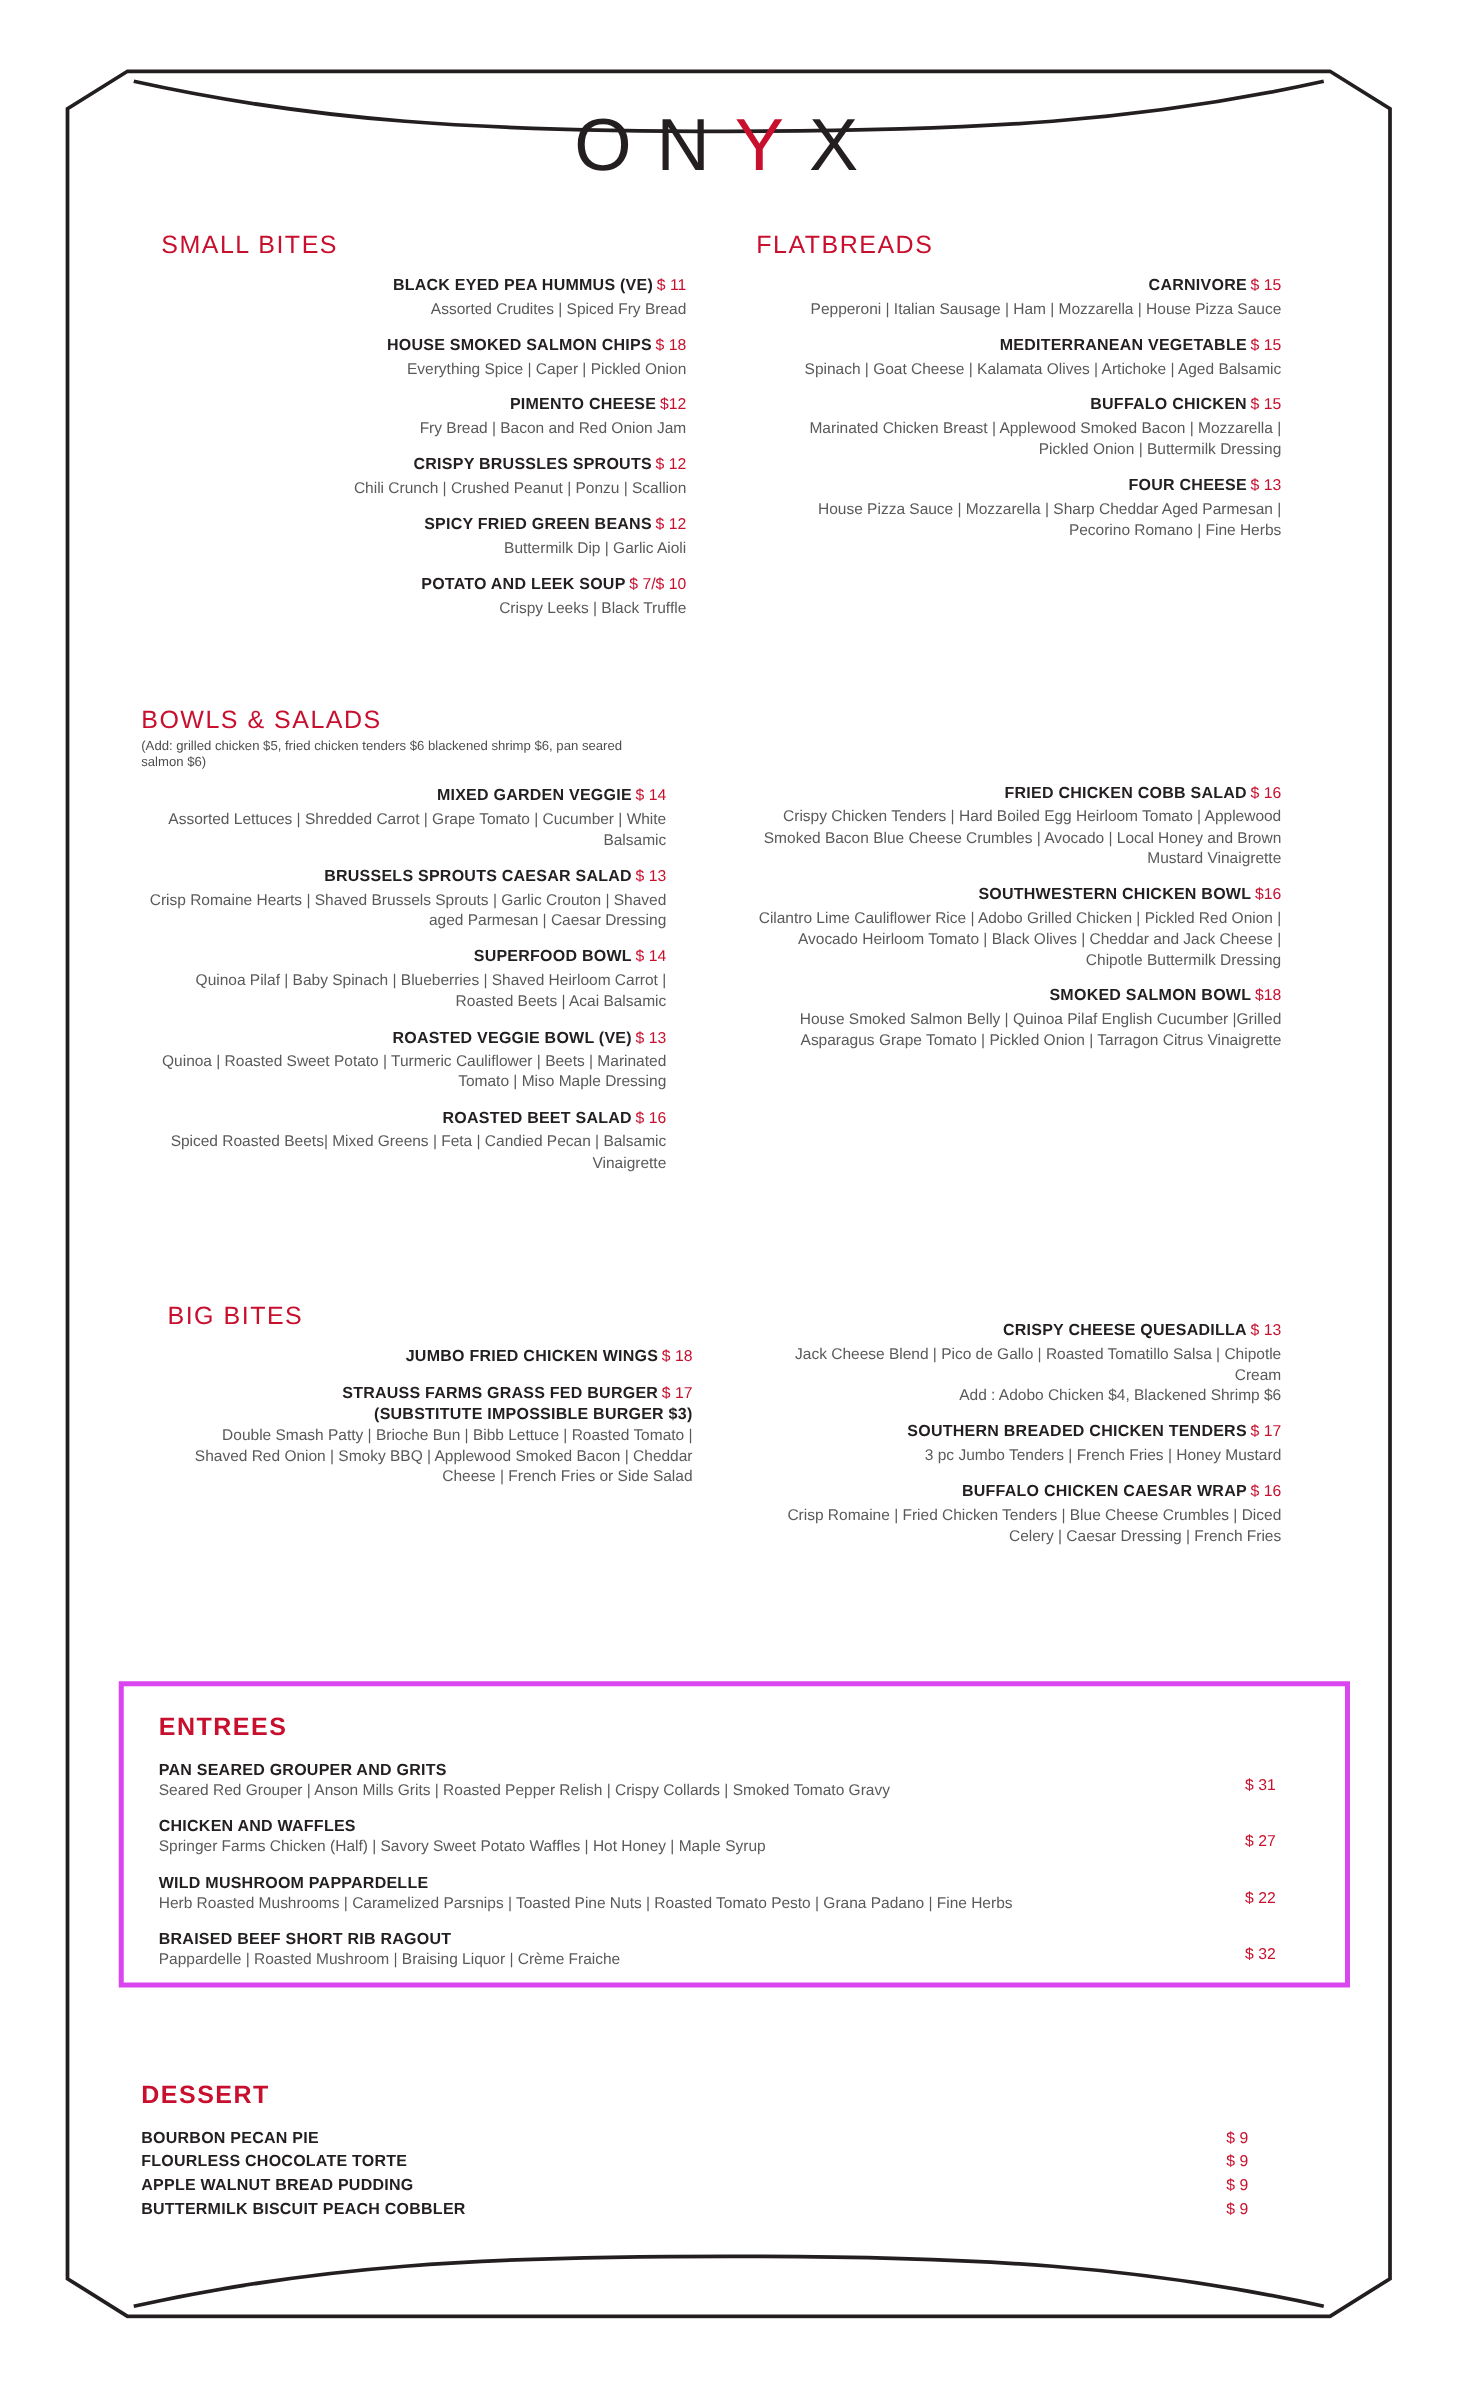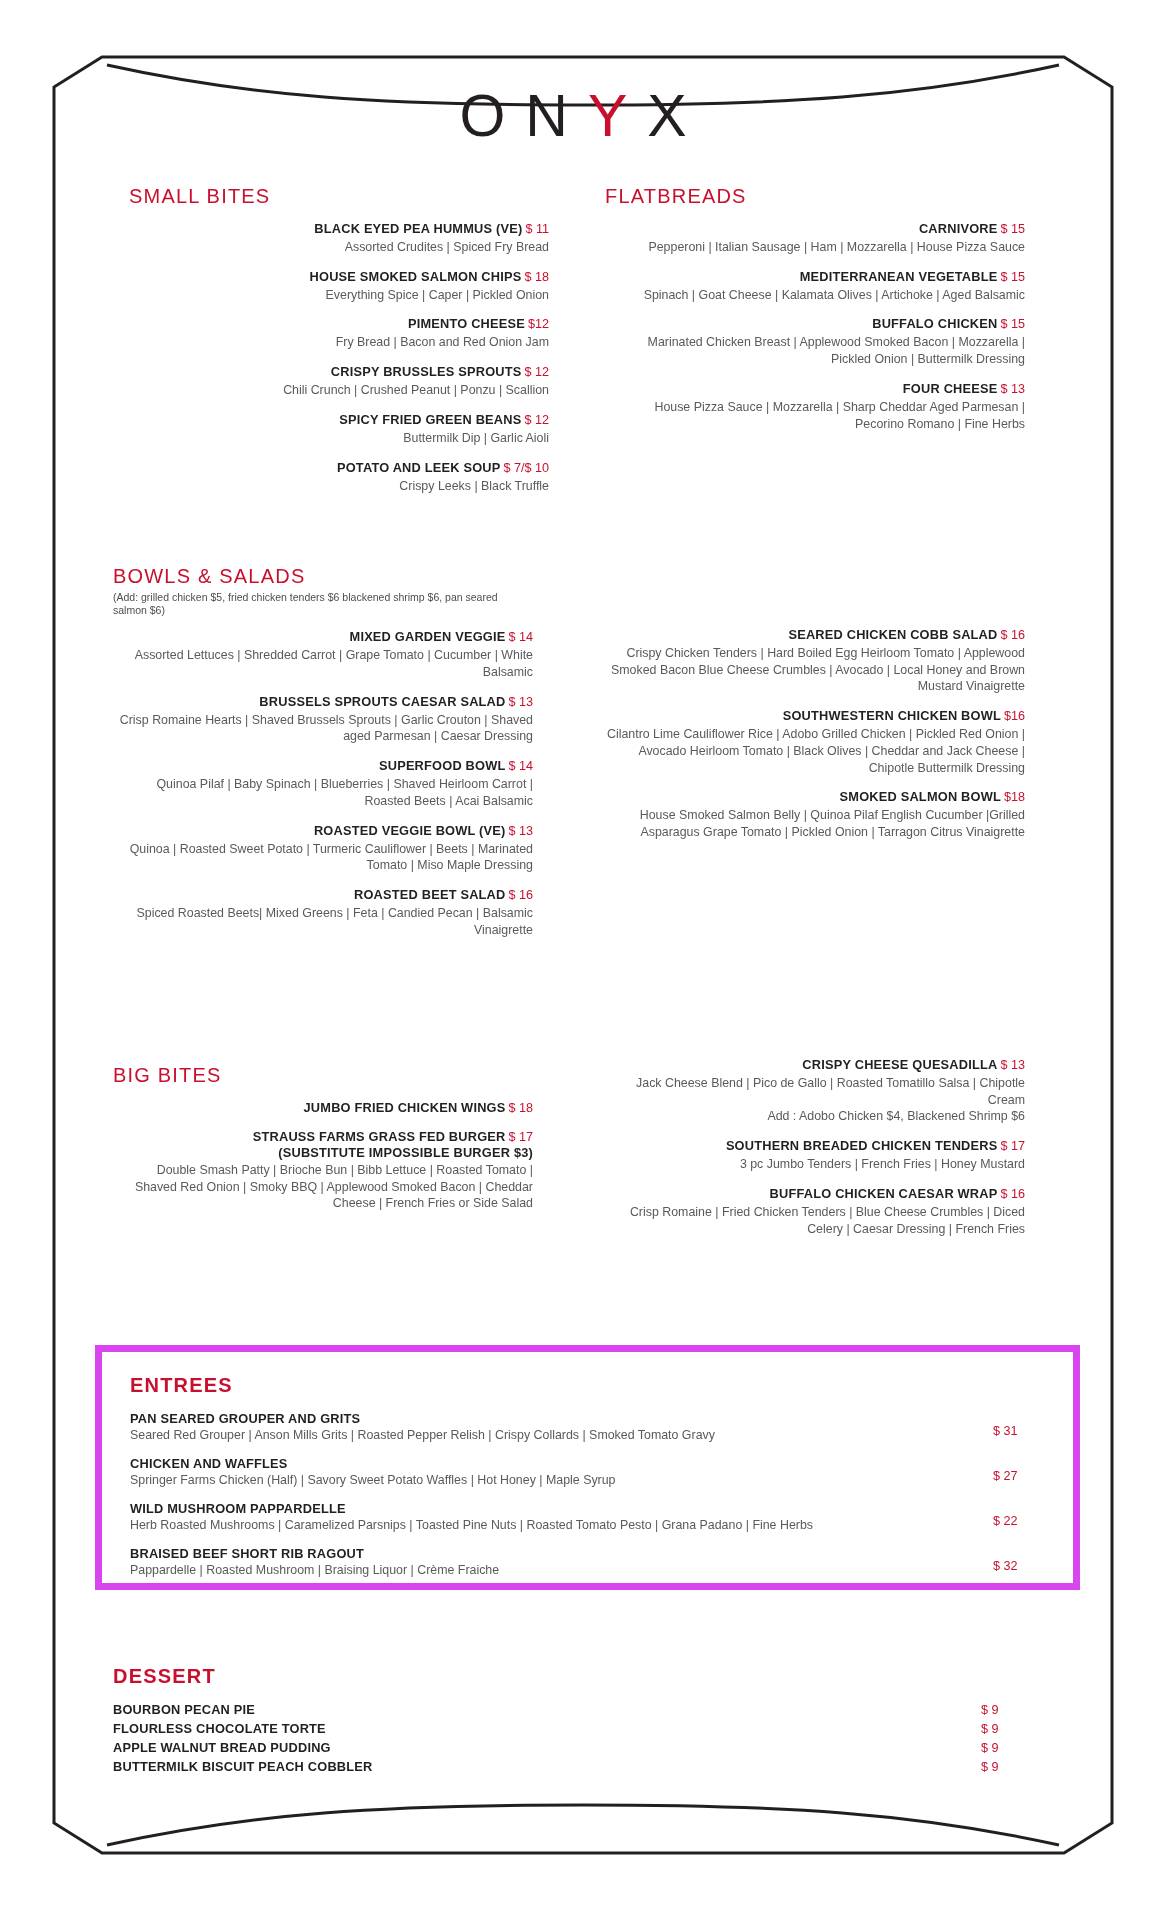--- a/index.html
+++ b/index.html
@@ -82,29 +82,29 @@
   }
 
   
   .col-left { position: absolute; left: 113px; width: 420px; }
   .col-right { position: absolute; left: 605px; width: 420px; }
 
   #small-bites { top: 185px; margin-left: 16px; }
   #flatbreads  { top: 185px; }
   #bowls-salads { top: 565px; }
   #bowls-right  { top: 625px; }
-  #big-bites    { top: 1064px; }
+  #big-bites    { top: 1042px; margin-left: 21px; }
   #big-right    { top: 1055px; }
 
   
   .entrees-box {
     position: absolute;
     left: 95px; top: 1345px;
     width: 985px; height: 245px;
-    border: 7px solid #d946ef;
+    border: 4px solid #d946ef;
   }
   .entrees-inner { padding: 22px 28px 0 28px; }
   .entrees-title {
     color: #c8102e;
     font-size: 20px;
     letter-spacing: 1.2px;
     margin: 0 0 14px 0;
   }
   .entree-row {
     display: flex;
@@ -253,21 +253,21 @@
       <div class="item-desc">Quinoa | Roasted Sweet Potato | Turmeric Cauliflower | Beets | Marinated Tomato | Miso Maple Dressing</div>
     </div>
     <div class="item">
       <span class="item-name">ROASTED BEET SALAD</span><span class="item-price">$ 16</span>
       <div class="item-desc">Spiced Roasted Beets| Mixed Greens | Feta | Candied Pecan | Balsamic Vinaigrette</div>
     </div>
   </div>
 
   <div class="col-right" id="bowls-right">
     <div class="item">
-      <span class="item-name">SEARED CHICKEN COBB SALAD</span><span class="item-price">$ 16</span>
+      <span class="item-name">FRIED CHICKEN COBB SALAD</span><span class="item-price">$ 16</span>
       <div class="item-desc">Crispy Chicken Tenders | Hard Boiled Egg Heirloom Tomato | Applewood Smoked Bacon Blue Cheese Crumbles | Avocado | Local Honey and Brown Mustard Vinaigrette</div>
     </div>
     <div class="item">
       <span class="item-name">SOUTHWESTERN CHICKEN BOWL</span><span class="item-price">$16</span>
       <div class="item-desc">Cilantro Lime Cauliflower Rice | Adobo Grilled Chicken | Pickled Red Onion | Avocado Heirloom Tomato | Black Olives | Cheddar and Jack Cheese | Chipotle Buttermilk Dressing</div>
     </div>
     <div class="item">
       <span class="item-name">SMOKED SALMON BOWL</span><span class="item-price">$18</span>
       <div class="item-desc">House Smoked Salmon Belly | Quinoa Pilaf English Cucumber |Grilled Asparagus Grape Tomato | Pickled Onion | Tarragon Citrus Vinaigrette</div>
     </div>

